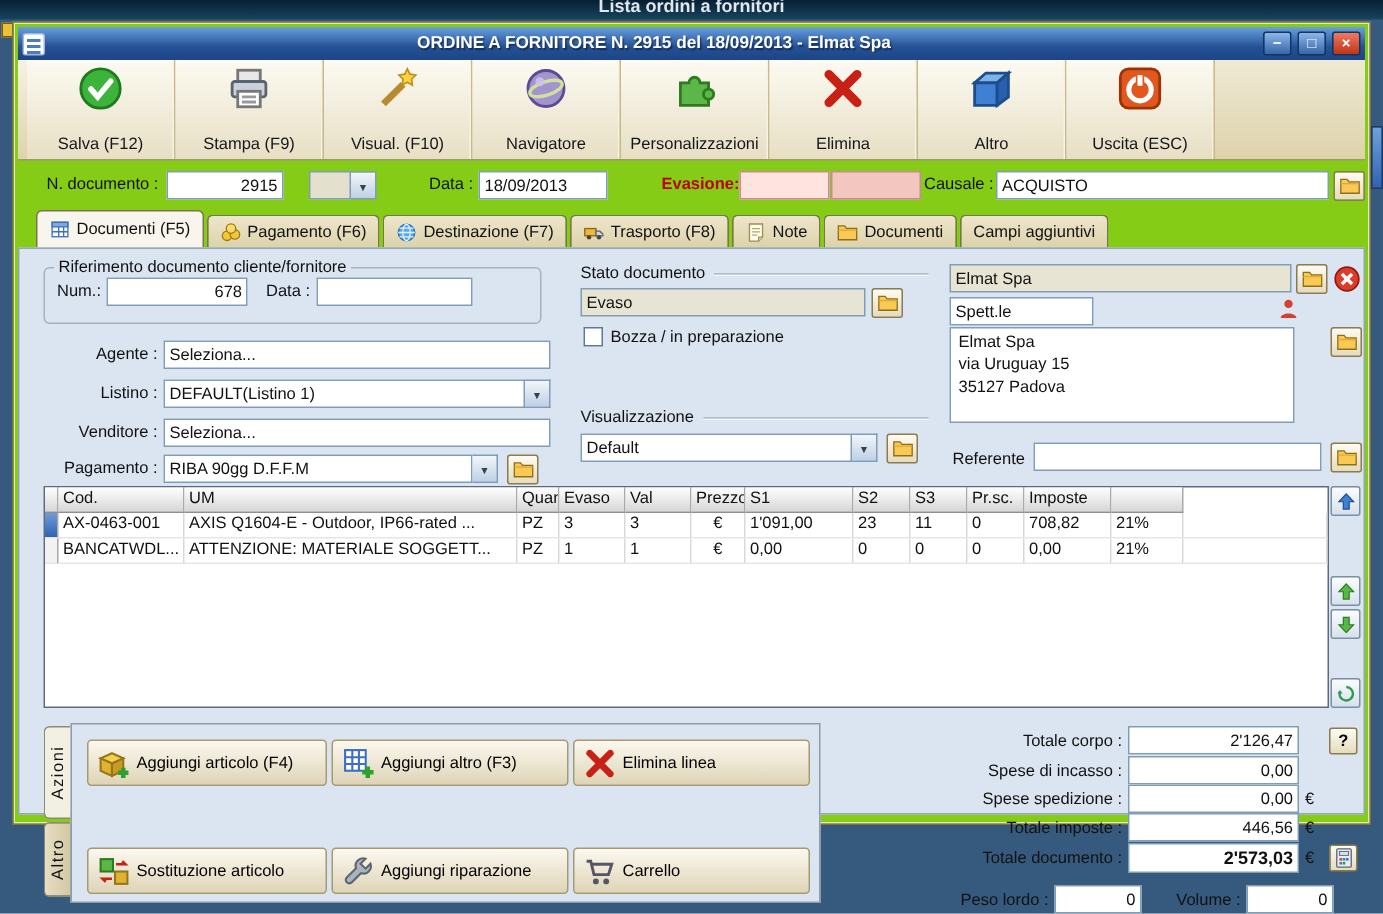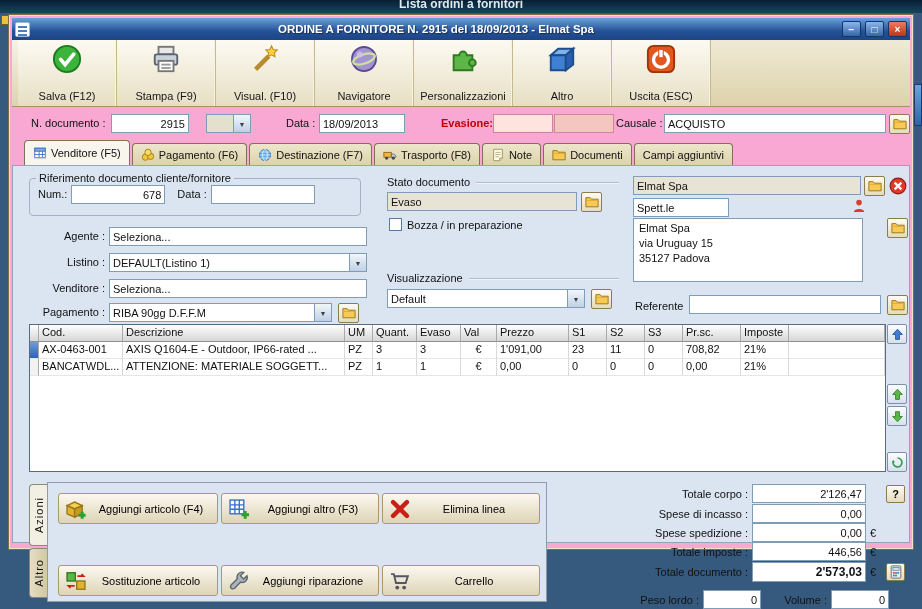--- a/index.html
+++ b/index.html
@@ -5,21 +5,21 @@
 *{box-sizing:border-box;margin:0;padding:0}
 html,body{width:922px;height:609px;overflow:hidden}
 body{position:relative;font-family:"Liberation Sans",sans-serif;font-size:11px;color:#111;background:#365a7d}
 svg{display:block}
 
 .backbar{position:absolute;top:0;left:0;right:0;height:13px;background:linear-gradient(#071f33,#17445f);color:#dfe8ef;font-weight:bold;font-size:12px;text-align:center;overflow:hidden}
 .backbar span{position:relative;top:-3px}
 .back-sb{position:absolute;right:0;top:84px;width:8px;height:42px;background:linear-gradient(#6ea2dd,#2f63b0);border:1px solid #1b3c66}
 .back-ico{position:absolute;left:1px;top:15px;width:8px;height:10px;background:#e8c23c;border:1px solid #7a5f12}
 
-.win{position:absolute;left:8px;top:14px;width:906px;height:536px;background:#f9a8d4;border:1px solid #7d6f45;box-shadow:inset 0 0 0 1px #ece4c8}
+.win{position:absolute;left:8px;top:14px;width:906px;height:536px;background:#84cc16;border:1px solid #7d6f45;box-shadow:inset 0 0 0 1px #ece4c8}
 .titlebar{position:absolute;left:3px;right:3px;top:3px;height:22px;background:linear-gradient(#6aa0de,#255196 60%,#1c4586);display:flex;align-items:center;gap:4px;padding:0 3px;color:#fff}
 .title-icon{width:15px;height:15px;flex:0 0 auto;background:#fff;border:1px solid #9db8d8;border-radius:2px}
 .title-icon i{display:block;margin:3px 2px 0;height:2px;background:#4a7ec0}
 .title-icon i+i{margin-top:2px}
 .title-text{flex:1;text-align:center;font-weight:bold;font-size:11.5px;text-shadow:1px 1px 1px rgba(0,0,0,.45);white-space:nowrap;overflow:hidden}
 .ctl{width:19px;height:16px;border:1px solid #14355e;border-radius:2px;background:linear-gradient(#8cb6ea,#3566a8);color:#fff;font-size:10px;line-height:13px;text-align:center;font-weight:bold}
 .ctl.close{background:linear-gradient(#ef7a5e,#c03418)}
 
 .toolbar{position:absolute;left:3px;right:3px;top:25px;height:67px;background:linear-gradient(#f6f2e3,#ded3ad);border-bottom:1px solid #a3966a;display:flex;padding-left:6px}
 .tbtn{width:99px;height:100%;display:flex;flex-direction:column;align-items:center;justify-content:center;gap:16px;background:linear-gradient(#fcfaf2,#e7dfc4);border-right:1px solid #c6b98c;box-shadow:inset -1px 0 0 #f7f2e2}
@@ -70,21 +70,21 @@
 .sbtn svg{width:13px;height:13px}
 .blue-arrow{fill:#3f7fd4;stroke:#1d4e8c}
 .green-arrow{fill:#59b648;stroke:#2e7d24}
 
 .vtab{position:absolute;left:16px;width:18px;border:1px solid #8a8a76;border-right:none;border-radius:4px 0 0 4px;display:flex;align-items:center;justify-content:center;background:linear-gradient(90deg,#e6dec6,#d3c8a0)}
 .vtab span{writing-mode:vertical-rl;transform:rotate(180deg);font-size:11px;letter-spacing:1px}
 .vtab.active{background:#f2efe3}
 .actpanel{position:absolute;left:34px;top:316px;width:500px;height:120px;border:1px solid #8f9bac;background:#dbe5f1}
 .abtn{position:absolute;height:31px;border:1px solid #a89a6c;border-radius:3px;background:linear-gradient(#fbf8ef,#ded4b6);display:flex;align-items:center;padding:0 6px;gap:4px}
 .abtn svg{width:22px;height:22px;flex:0 0 auto}
-.abtn span{flex:1;text-align:center;font-size:11px;white-space:nowrap}
+.abtn span{flex:1;text-align:left;font-size:11px;white-space:nowrap}
 
 .trow{position:absolute;left:558px;width:334px;height:19px;display:flex;align-items:center;gap:4px}
 .trow .tl{flex:1;text-align:right;white-space:nowrap}
 .trow .tf{width:114px;flex:0 0 auto}
 .trow .cur{width:12px;flex:0 0 auto;text-align:left}
 .trow .xbtn{width:19px;height:18px;flex:0 0 auto;border:1px solid #8a7c4e;border-radius:2px;background:linear-gradient(#fdfbf2,#e5dcbd);font-size:11px;font-weight:bold;display:flex;align-items:center;justify-content:center;padding:0}
 .trow .xbtn svg{width:14px;height:14px}
 .big{font-weight:bold;font-size:12px;height:20px}
 </style>
 </head>
@@ -259,20 +259,26 @@
         <svg>
           <use href="#i-sphere"></use>
         </svg>
         <span>Navigatore</span>
       </div>
     <div class="tbtn">
         <svg>
           <use href="#i-puzzle"></use>
         </svg>
         <span>Personalizzazioni</span>
+      </div>
+    <div class="tbtn">
+        <svg>
+          <use href="#i-xmark"></use>
+        </svg>
+        <span>Elimina</span>
       </div>
     <div class="tbtn">
         <svg>
           <use href="#i-cube"></use>
         </svg>
         <span>Altro</span>
       </div>
     <div class="tbtn">
         <svg>
           <use href="#i-power"></use>
@@ -299,21 +305,21 @@
           <use href="#i-folder"></use>
         </svg>
       </button>
   </div>
 
   <div class="tabsrow">
     <div class="tab active">
         <svg>
           <use href="#i-grid"></use>
         </svg>
-        <span>Venditore (F5)</span>
+        <span>Documenti (F5)</span>
       </div>
     <div class="tab">
         <svg>
           <use href="#i-coins"></use>
         </svg>
         <span>Pagamento (F6)</span>
       </div>
     <div class="tab">
         <svg>
           <use href="#i-globe"></use>
@@ -429,21 +435,20 @@
     <button class="icbtn abs" style="left:874px;top:129px">
         <svg>
           <use href="#i-folder"></use>
         </svg>
       </button>
 
     <div class="grid">
       <div class="grow head">
         <div class="gcell ind"></div>
         <div class="gcell">Cod.</div>
-        <div class="gcell">Descrizione</div>
         <div class="gcell">UM</div>
         <div class="gcell num">Quant.</div>
         <div class="gcell num">Evaso</div>
         <div class="gcell">Val</div>
         <div class="gcell num">Prezzo</div>
         <div class="gcell num">S1</div>
         <div class="gcell num">S2</div>
         <div class="gcell num">S3</div>
         <div class="gcell num">Pr.sc.</div>
         <div class="gcell">Imposte</div>

